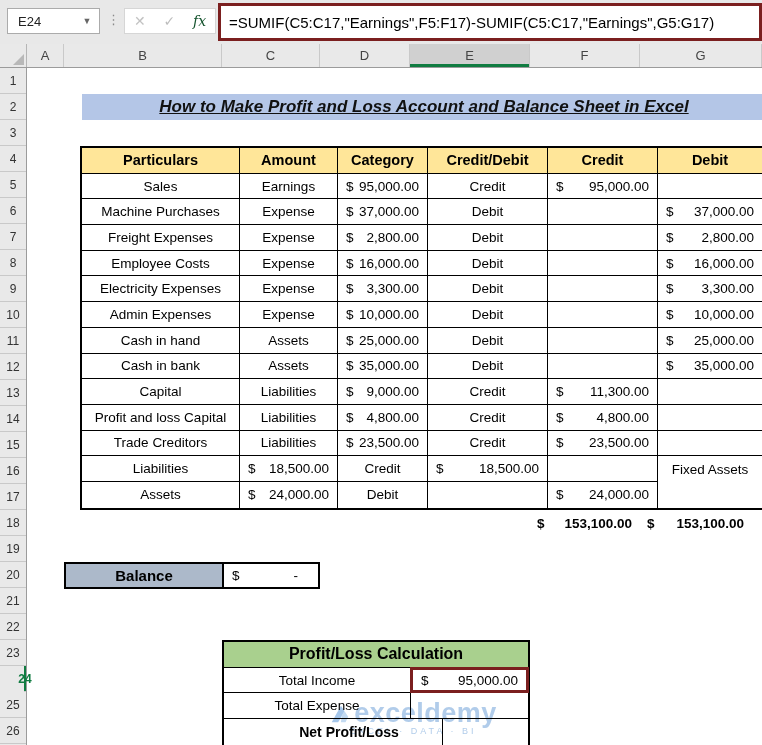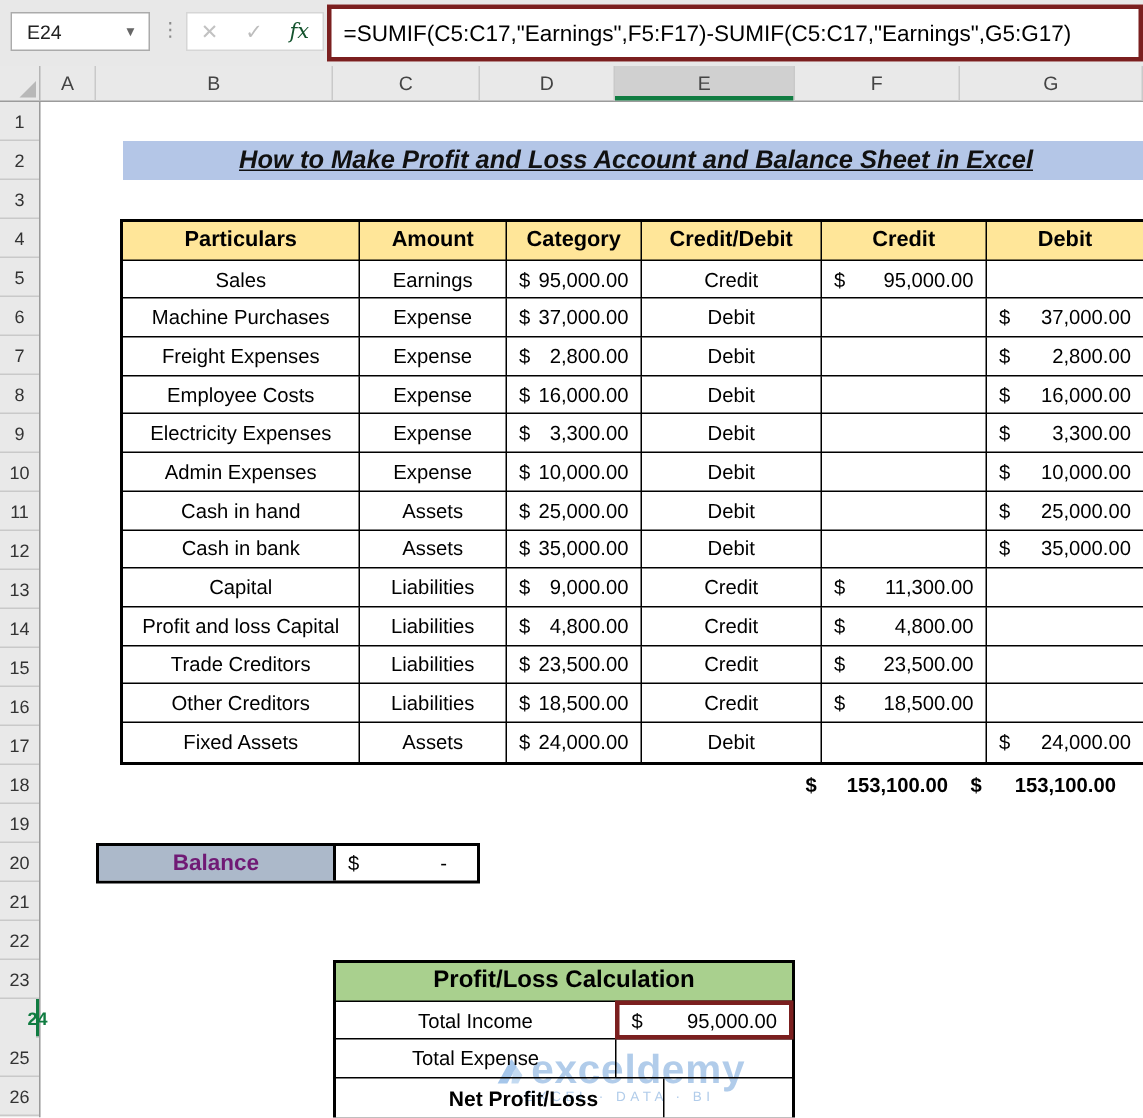--- a/index.html
+++ b/index.html
@@ -60,21 +60,21 @@
   
   .totals{position:absolute;left:530px;top:442px;width:218px;height:26px;display:flex;font-weight:bold;font-size:13.5px;}
   .tcell{box-sizing:border-box;display:flex;justify-content:space-between;align-items:center;}
   .t-credit{width:110px;padding:0 8px 0 7px;}
   .t-debit{width:108px;padding:0 4px 0 7px;}
 
   
   .balance{position:absolute;left:64px;top:494px;width:256px;height:27px;border:2px solid #000;
     box-sizing:border-box;display:flex;}
   .blabel{width:156px;background:var(--balance-bg);display:flex;align-items:center;justify-content:center;
-    font-weight:bold;font-size:15px;color:#701a75;box-sizing:border-box;}
+    font-weight:bold;font-size:15px;color:#000000;box-sizing:border-box;}
   .bval{flex:1;border-left:2px solid #000;box-sizing:border-box;display:flex;justify-content:space-between;
     align-items:center;padding:0 20px 0 8px;font-size:13.5px;}
 
   
   .wm{position:absolute;left:323px;top:630px;width:180px;text-align:center;opacity:.9;pointer-events:none;}
   .wm-row1{display:flex;align-items:center;justify-content:center;gap:3px;color:var(--watermark-blue);
     font-weight:bold;font-size:27px;letter-spacing:.5px;}
   .wm-tag{font-size:9px;letter-spacing:3px;color:var(--watermark-blue);margin-top:-3px;}
 
   
@@ -285,21 +285,20 @@
         <div class="lc acc">
           <span class="cur">$</span>
           <span class="num">23,500.00</span>
         </div>
         <div class="lc">Credit</div>
         <div class="lc acc">
           <span class="cur">$</span>
           <span class="num">23,500.00</span>
         </div>
         <div class="lc acc"></div>
-        <div class="lc">Other Creditors</div>
         <div class="lc">Liabilities</div>
         <div class="lc acc">
           <span class="cur">$</span>
           <span class="num">18,500.00</span>
         </div>
         <div class="lc">Credit</div>
         <div class="lc acc">
           <span class="cur">$</span>
           <span class="num">18,500.00</span>
         </div>

